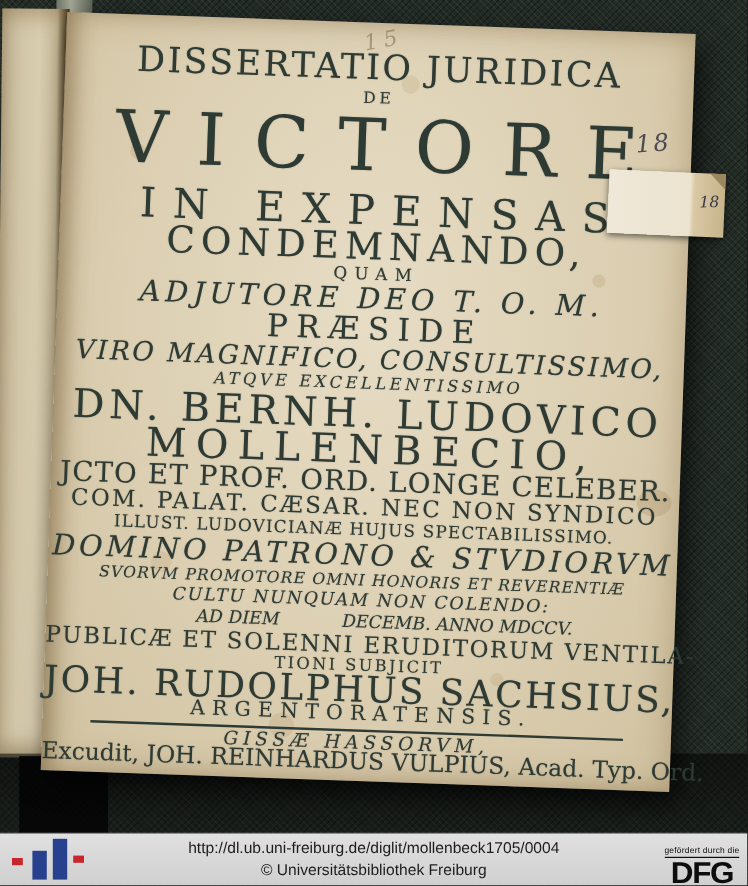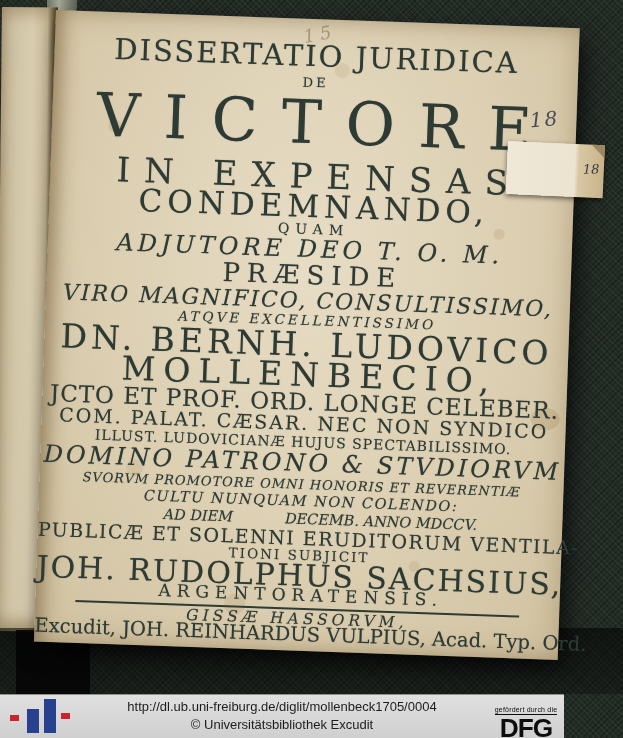--- a/index.html
+++ b/index.html
@@ -83,21 +83,21 @@
   
   .tab{position:absolute;left:508px;top:141px;width:97px;height:53px;
     transform:rotate(2.5deg);transform-origin:top left;
     background:linear-gradient(90deg,#efe8d8 0%,#ece3d0 70%,#d9c8a4 74%,#c7b48b 100%);
     box-shadow:0 2px 5px rgba(0,0,0,.55);}
   .tab-fold{position:absolute;right:0;top:0;width:0;height:0;
     border-style:solid;border-width:0 13px 13px 0;border-color:transparent #9b875f transparent transparent;}
   .tab-number{position:absolute;right:4px;top:17px;font-size:13px;font-style:italic;
     color:#3a3944;transform:rotate(-4deg);}
   
-  .bar{position:absolute;left:0;top:694px;width:564px;height:44px;
+  .bar{position:absolute;left:0;top:694px;width:623px;height:44px;
     background:linear-gradient(180deg,#e0e0e0,#cfcfcf);border-top:1px solid #8f8f8f;
     font-family:"Liberation Sans","DejaVu Sans",sans-serif;color:#1d1d1d;}
   .bar-url{position:absolute;left:0;right:0;top:4px;text-align:center;font-size:13px;}
   .bar-copy{position:absolute;left:0;right:0;top:22px;text-align:center;font-size:13px;}
   .ub-logo{position:absolute;left:0;top:0;width:80px;height:44px;}
   .lg{position:absolute;}
   .lg-red1 {left:10px;top:20px;width:9px; height:6px;}
   .lg-blue1{left:27px;top:14px;width:12px;height:24px;}
   .lg-blue2{left:44px;top:4px; width:12px;height:34px;}
   .lg-red2 {left:61px;top:18px;width:9px; height:6px;}
@@ -159,20 +159,20 @@
   </div>
 
   <div class="bar">
     <div class="ub-logo">
       <div class="lg lg-red1" style="background: rgb(201, 37, 44);"></div>
       <div class="lg lg-blue1" style="background: rgb(39, 65, 143);"></div>
       <div class="lg lg-blue2" style="background: rgb(39, 65, 143);"></div>
       <div class="lg lg-red2" style="background: rgb(201, 37, 44);"></div>
     </div>
     <div class="bar-url">http://dl.ub.uni-freiburg.de/diglit/mollenbeck1705/0004</div>
-    <div class="bar-copy">© Universitätsbibliothek Excudit</div>
+    <div class="bar-copy">© Universitätsbibliothek Freiburg</div>
     <div class="dfg">
       <div class="dfg-tagline">gefördert durch die</div>
       <div class="dfg-wordmark">DFG</div>
     </div>
   </div>
 
 </div>
 
 </body></html>

